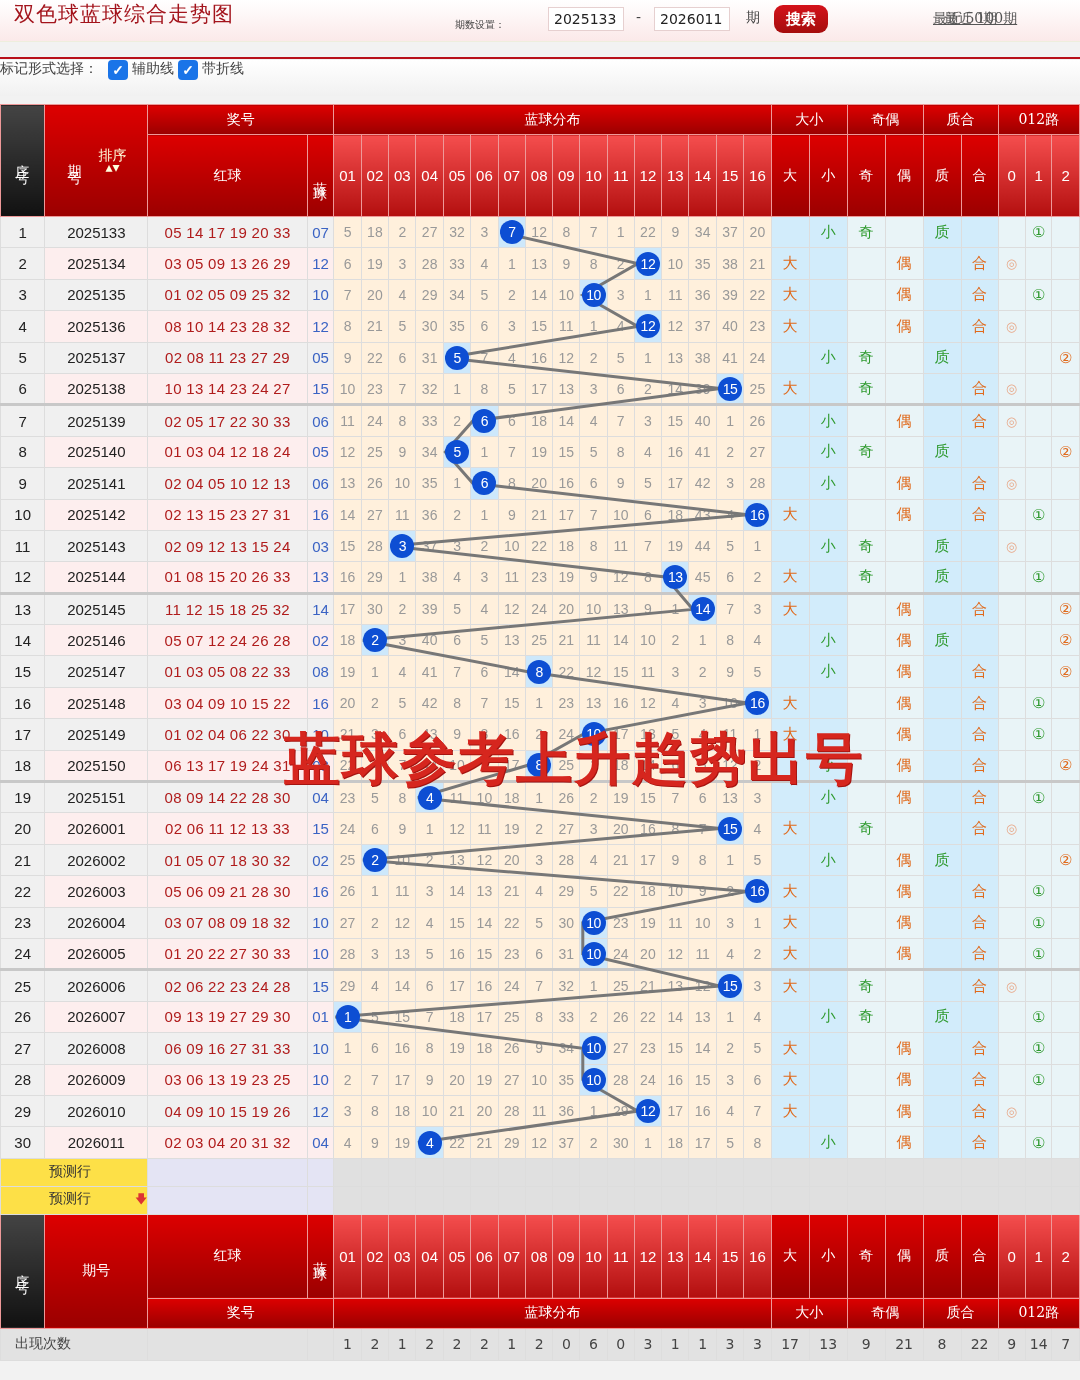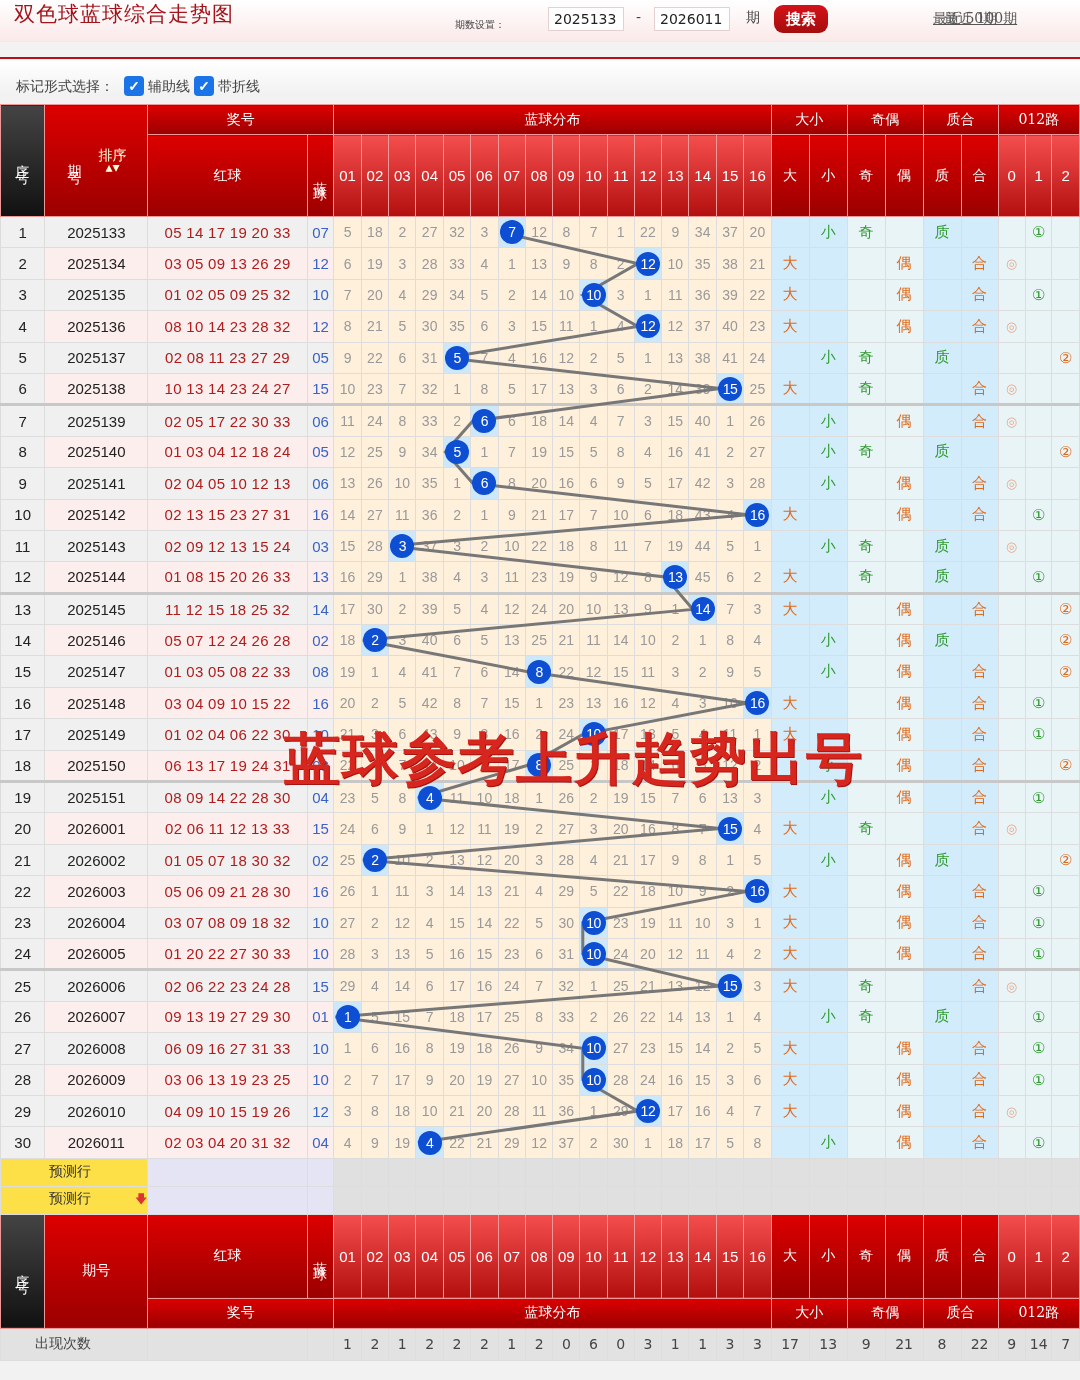--- a/index.html
+++ b/index.html
@@ -7,21 +7,21 @@
          font-family: "DejaVu Sans", "Liberation Sans", sans-serif; color: #333; position: relative; }
   .topbar { height: 42px; background: linear-gradient(#fff, #fbe9e9); border-bottom: 1px solid #eed; display: flex; align-items: flex-start; position: relative; }
   .title { font-family: "DejaVu Serif", "Liberation Serif", serif; color: #a3141c; font-size: 21px; margin-left: 14px; letter-spacing: 1px; }
   .period-label { position: absolute; left: 455px; top: 18px; font-size: 10px; color: #444; font-family: Liberation Sans, sans-serif; }
   .inp { position: absolute; top: 7px; height: 24px; width: 76px; border: 1px solid #e6d0d0; background: #fff; font-size: 14px; padding-left: 5px; line-height: 22px; color: #222; }
   .dash { position: absolute; left: 636px; top: 9px; font-size: 14px; color: #444; }
   .qi { position: absolute; left: 746px; top: 9px; font-size: 14px; color: #444; font-family: "DejaVu Serif", serif; }
   .search-btn { position: absolute; left: 774px; top: 5px; width: 54px; height: 28px; background: linear-gradient(#d4121a, #a50d0d); color: #fff; font-size: 15px; font-weight: bold; border-radius: 9px; text-align: center; line-height: 28px; border: none; }
   .recent { position: absolute; top: 10px; font-size: 14px; color: #555; text-decoration: underline; font-family: "DejaVu Serif", serif; }
   .redline { position: absolute; left: 0; top: 57px; width: 1080px; height: 2px; background: #b8101a; }
-  .markbar { position: absolute; left: 0; top: 60px; width: 1080px; height: 36px; background: linear-gradient(#fff, #f1f1f1); display: flex; align-items: flex-end; padding-left: 16px; font-size: 14px; font-family: "DejaVu Serif", serif; color: #444; }
+  .markbar { position: absolute; left: 0; top: 60px; width: 1080px; height: 36px; background: linear-gradient(#fff, #f1f1f1); display: flex; align-items: flex-start; padding-left: 0; font-size: 14px; font-family: "DejaVu Serif", serif; color: #444; }
   .cb { width: 20px; height: 20px; border-radius: 4px; background: #1a74e8; color: #fff; display: inline-flex; align-items: center; justify-content: center; font-size: 14px; font-weight: bold; margin: 0 4px 0 10px; }
   .cb + span + .cb { margin-left: 4px; }
   .grid-wrap { position: absolute; left: 0; top: 104px; width: 1080px; }
   table { border-collapse: collapse; table-layout: fixed; }
   td, th { border: 1px solid #ddd; text-align: center; font-weight: normal; padding: 0; overflow: hidden; white-space: nowrap; }
   .hdr th { background: linear-gradient(#d00, #9b0000); color: #fff; border-color: #e99; font-size: 14px; font-family: "DejaVu Serif", serif; }
   .hdr th.num { background: linear-gradient(#f54e4e, #b30f0f); font-family: "Liberation Sans", sans-serif; font-size: 15px; }
   .hdr th.seq { background: linear-gradient(#444, #111); }
   .row td { height: 31.4px; font-size: 15px; font-family: "Liberation Sans", sans-serif; }
   .c-seq { background: #f0f0f0; color: #222; }
@@ -34,21 +34,21 @@
   .ball { display: inline-block; width: 24px; height: 24px; border-radius: 50%; background: #0d4ed3; color: #fff; font-size: 14px; line-height: 24px; position: relative; z-index: 3; letter-spacing: -0.5px; }
   .attr { font-family: "DejaVu Serif", serif; font-size: 15px !important; }
   .bg-a { background: #d2ecfb; } .bg-b { background: #e9f4f7; }
   .orange { color: #e06a1c; } .green { color: #2f9a2f; }
   .ring0 { color: #e8a98a; font-size: 13px !important; }
   .grp td { border-bottom: 3px solid #c8c8c8; }
   .predict td { height: 28px; background: #e0e0e0; font-family: "DejaVu Serif", serif; font-size: 14px; }
   .predict td.plabel { background: #fde047; text-align: left; padding-left: 48px; color: #333; }
   .predict td.pblue { background: #e4e4f4; }
   .count td { height: 32px; background: #e2e2e2; font-size: 14px; color: #444; }
-  .count td.clabel { text-align: left; padding-left: 34px; font-family: Liberation Mono, monospace; }
+  .count td.clabel { text-align: left; padding-left: 14px; font-family: Liberation Mono, monospace; }
   svg.lines { position: absolute; left: 0; top: 0; pointer-events: none; z-index: 2; }
   .overlay { position: absolute; left: 284px; top: 722px; font-family: "DejaVu Serif", serif; font-weight: bold; font-size: 56px; color: #d6261e; letter-spacing: 2px; z-index: 5; text-shadow: 1px 1px 0 #a51410; }
 </style>
 </head>
 <body>
 
 <div class="topbar">
   <div class="title">双色球蓝球综合走势图</div>
   <span class="period-label">期数设置：</span>
   <div class="inp" style="left:548px">2025133</div>

